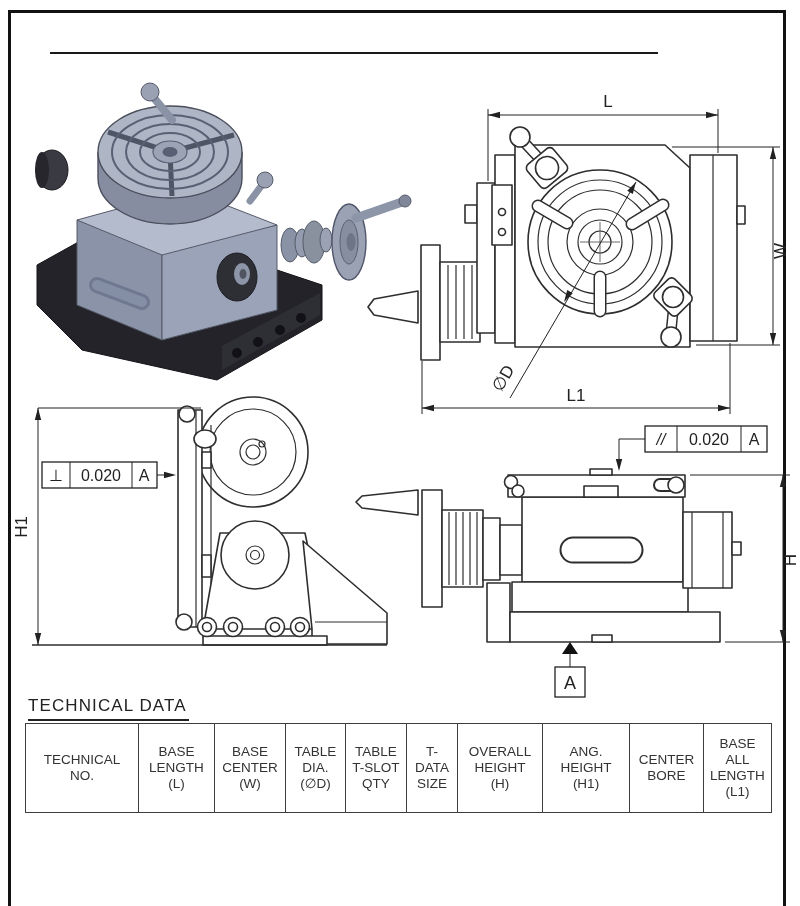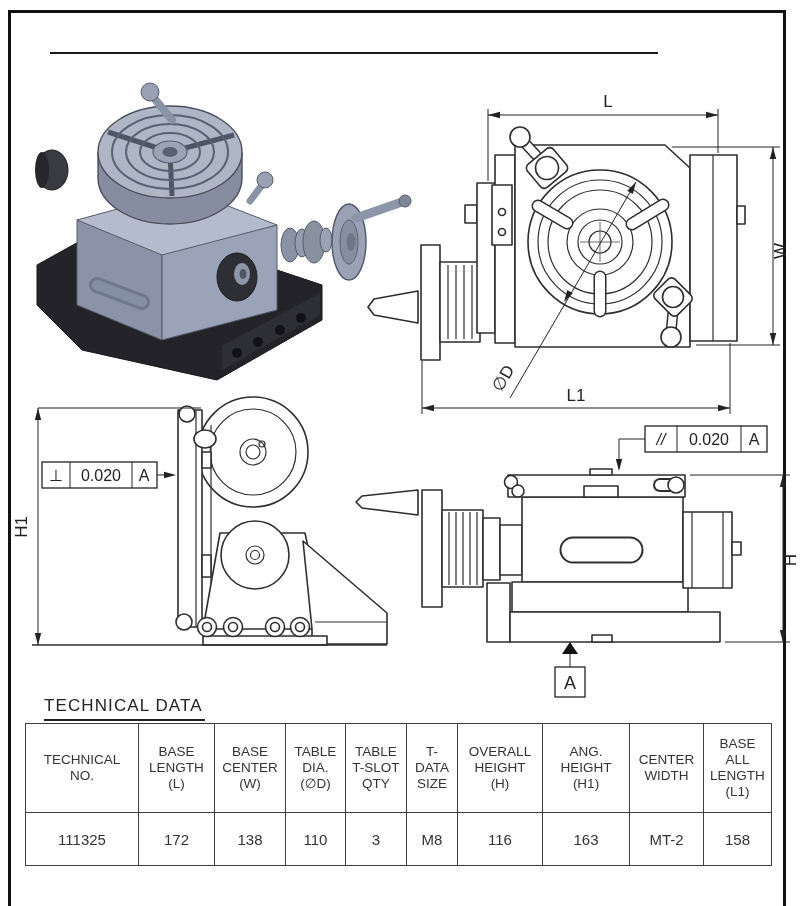--- a/index.html
+++ b/index.html
@@ -9,21 +9,21 @@
   .title-line{position:absolute;left:50px;top:52px;width:608px;height:2px;background:#1a1a1a;}
   svg.view{position:absolute;overflow:visible;}
   svg{font-family:"Liberation Sans",sans-serif;}
   .obj{stroke:#2e2e2e;stroke-width:1.6;fill:#ffffff;stroke-linejoin:round;}
   .obj2{stroke:#2e2e2e;stroke-width:1.2;fill:none;}
   .dim{stroke:#222;stroke-width:1;fill:none;}
   .thin{stroke:#444;stroke-width:0.8;fill:none;}
   .arw{fill:#222;stroke:none;}
   .dtxt{fill:#222;font-size:17px;}
   .ftxt{fill:#222;font-size:16px;}
-  .heading{position:absolute;left:28px;top:696px;font-size:17px;letter-spacing:1.1px;color:#222;border-bottom:2px solid #222;padding:0 2px 3px 0;margin-left:16px;}
+  .heading{position:absolute;left:28px;top:696px;font-size:17px;letter-spacing:1.1px;color:#222;border-bottom:2px solid #222;padding:0 2px 3px 0;}
   table.tdata{position:absolute;left:25px;top:723px;border-collapse:collapse;table-layout:fixed;width:746px;}
   table.tdata th,table.tdata td{border:1.6px solid #3e3e3e;color:#333;text-align:center;vertical-align:middle;padding:0;}
   table.tdata th{height:88px;font-size:13.5px;font-weight:normal;line-height:1.18;}
   table.tdata td{height:52px;font-size:15px;}
   th span{display:block;}
 </style>
 </head>
 <body>
 
 <div class="sheet">
@@ -331,36 +331,24 @@
         <span>HEIGHT</span>
         <span>(H)</span>
       </th>
       <th>
         <span>ANG.</span>
         <span>HEIGHT</span>
         <span>(H1)</span>
       </th>
       <th>
         <span>CENTER</span>
-        <span>WIDTH</span>
+        <span>BORE</span>
       </th>
       <th>
         <span>BASE</span>
         <span>ALL</span>
         <span>LENGTH</span>
         <span>(L1)</span>
       </th>
     </tr>
-    <tr>
-      <td>111325</td>
-      <td>172</td>
-      <td>138</td>
-      <td>110</td>
-      <td>3</td>
-      <td>M8</td>
-      <td>116</td>
-      <td>163</td>
-      <td>MT-2</td>
-      <td>158</td>
-    </tr>
   </tbody>
     </table>
 </div>
 
 </body></html>

